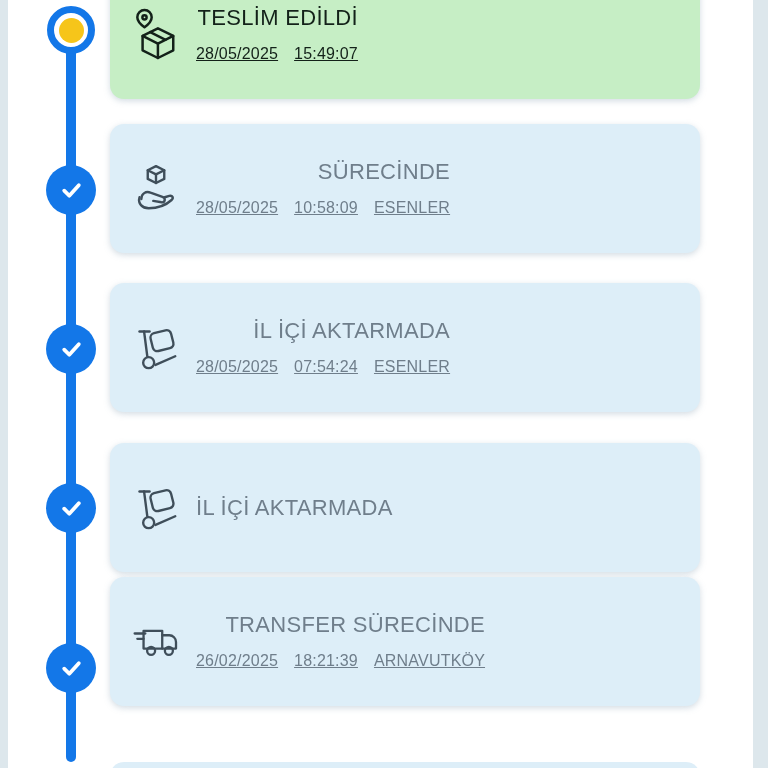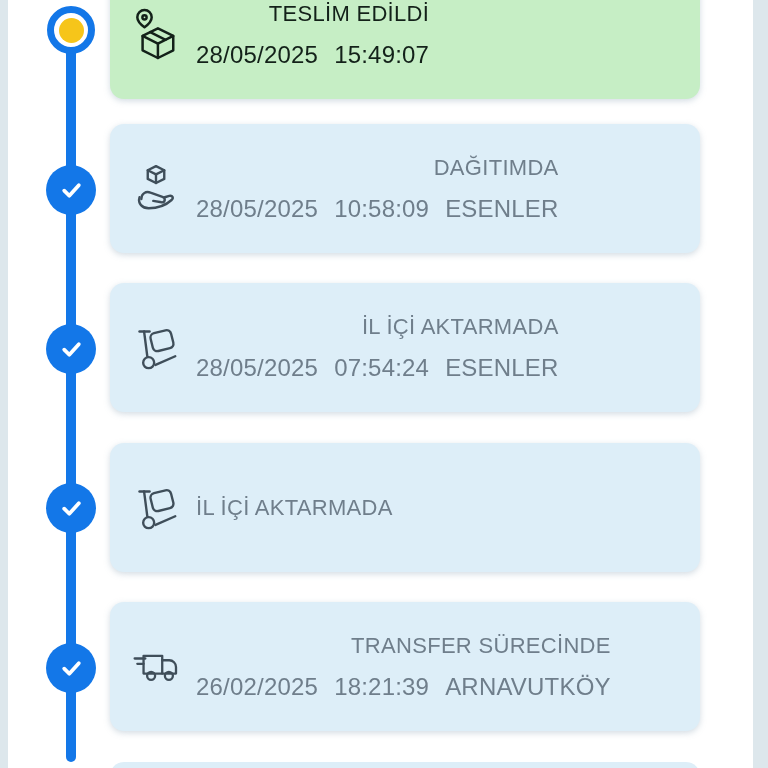--- a/index.html
+++ b/index.html
@@ -39,22 +39,22 @@
 
   .icon { width:48px; flex:0 0 48px; display:flex; align-items:center; justify-content:center; color:var(--iconink,#3f4e5a); }
   .card.delivered .icon { color:var(--darkink,#132119); }
 
   .texts { display:flex; flex-direction:column; gap:15px; min-width:0;align-items:flex-end; }
   .status {
     font-size:22px; line-height:1.15; letter-spacing:.3px;
     color:var(--mutedink,#6f7e8b); white-space:nowrap;
   }
   .meta {
-    font-size:24px; line-height:1.15; letter-spacing:.2px;
-    color:var(--mutedink,#6f7e8b); display:flex; gap:16px; white-space:nowrap;
+    font-size:16px; line-height:1.15; letter-spacing:.2px;
+    color:var(--mutedink,#6f7e8b); display:flex; gap:16px; white-space:nowrap;text-decoration:underline;
   }
   .card.delivered .status, .card.delivered .meta { color:var(--darkink,#132119); font-weight:500; }
 
   .card.partial { top:762px; height:40px; box-shadow:none; }
 </style>
 </head>
 <body>
 
 <div class="screen" style="--blue: #1377e8; --yellow: #f6c51a; --cardblue: #ddeef8; --cardgreen: #c6eec5; --mutedink: #6f7e8b; --iconink: #3f4e5a; --darkink: #132119; --edge: #dde7ec; --surface: #ffffff;">
   <div class="edge left"></div>
@@ -96,21 +96,21 @@
       <span class="icon">
             <svg viewBox="0 0 48 58" width="44" height="54" fill="none" stroke="currentColor" stroke-width="2.6" stroke-linecap="round" stroke-linejoin="round">
     <path d="M24 4 L33 8.5 V18 L24 22.5 L15 18 V8.5 Z"></path>
     <path d="M15 8.5 L24 13 L33 8.5"></path>
               <path d="M24 13 V22.5"></path>
     <path d="M8 40 c0-6 5-9 10-7 l13 4.5 c4 1.5 3 6.5-1 6 l-9-1.5"></path>
     <path d="M6 38 c-2 7 3 12 10 12 c9 0 19-3.5 25-9 c2.5-2 1-5.5-2.5-4.5 l-5 1.5"></path>
             </svg>
           </span>
       <div class="texts">
-        <div class="status">DAĞITIMDA</div>
+        <div class="status">SÜRECİNDE</div>
         <div class="meta">
           <span>28/05/2025</span>
           <span>10:58:09</span>
           <span>ESENLER</span>
         </div>
       </div>
     </div>
   </div>
 
   <div class="event">
@@ -161,21 +161,21 @@
       </div>
     </div>
   </div>
 
   <div class="event">
     <div class="marker check" style="top: 643px;">
           <svg viewBox="0 0 50 50" fill="none" stroke="currentColor" stroke-width="2.6" stroke-linecap="round" stroke-linejoin="round">
             <path d="M15 26 L22.5 33.5 L36.5 18" stroke="#ffffff" stroke-width="5.5"></path>
           </svg>
         </div>
-    <div class="card" style="top: 602px;">
+    <div class="card" style="top: 577px;">
       <span class="icon">
             <svg viewBox="0 0 54 40" width="50" height="37" fill="none" stroke="currentColor" stroke-width="2.6" stroke-linecap="round" stroke-linejoin="round">
     <path d="M3 11 h12"></path>
               <path d="M6 17 h7"></path>
     <path d="M13 8 h21 v20 h-21 Z"></path>
     <path d="M34 13 h8 c4 0 7.5 3.5 7.5 7.5 V28 h-15.5"></path>
     <circle cx="21.5" cy="30.5" r="4.5"></circle>
               <circle cx="41.5" cy="30.5" r="4.5"></circle>
             </svg>
           </span>

